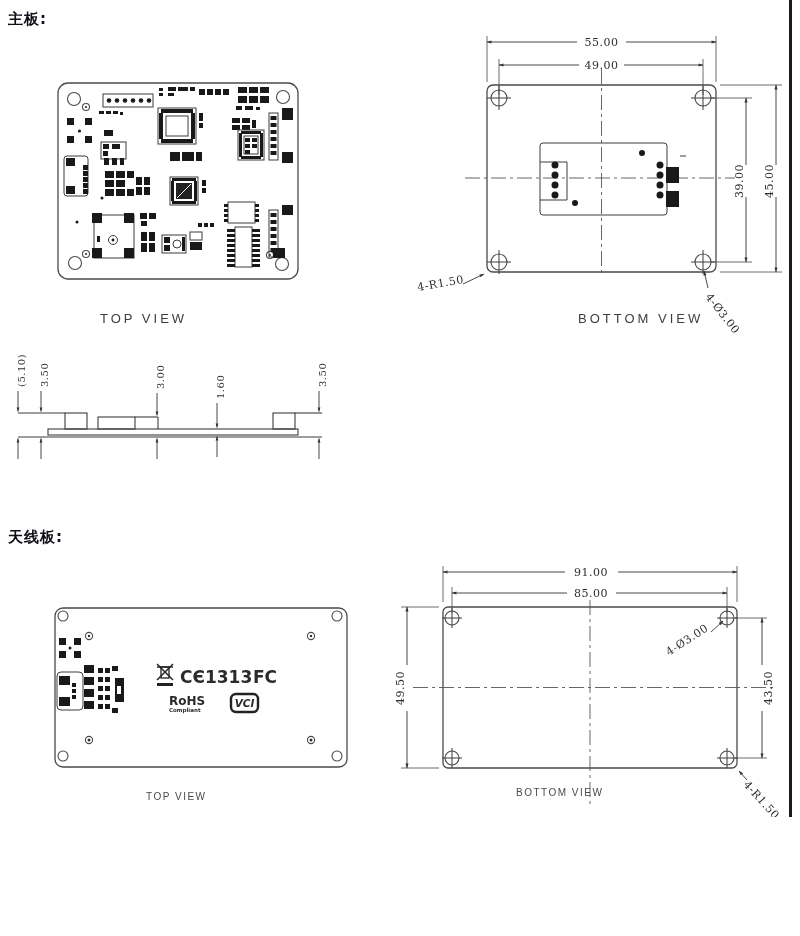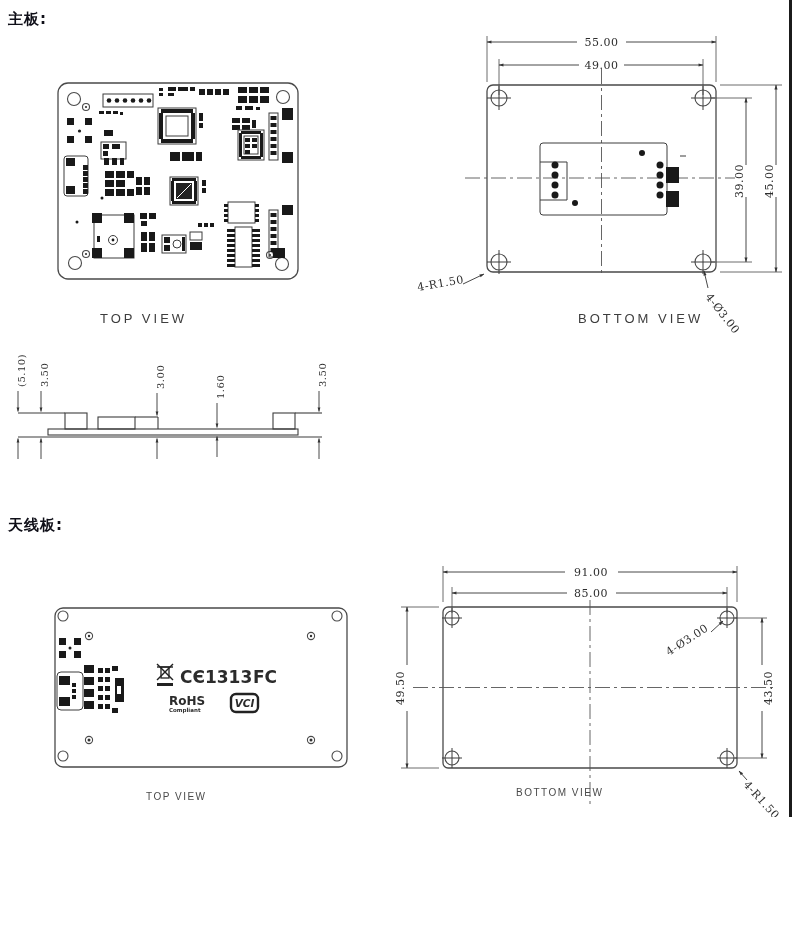--- a/index.html
+++ b/index.html
@@ -28,21 +28,21 @@
   marker path{fill:#333;}
   .mark-text{font-family:"DejaVu Sans",sans-serif;font-weight:700;fill:#2b2b2b;}
   .wl{stroke:#222;stroke-width:1.4;fill:none;}
 </style>
 </head>
 <body>
 
 <div class="page">
 
   <div class="section-title" style="left:8px;top:10px">主板:</div>
-  <div class="section-title" style="left:8px;top:516px">天线板:</div>
+  <div class="section-title" style="left:8px;top:528px">天线板:</div>
 
   <svg style="left:55px;top:80px" width="250" height="212">
     <rect class="board" x="3" y="3" width="240" height="196" rx="10"></rect>
     <g class="hole">
       <circle cx="19" cy="19" r="6.5"></circle>
         <circle cx="31" cy="27" r="3.5"></circle>
         <circle class="fdot" cx="31" cy="27" r="1.1"></circle>
       <circle cx="228" cy="17" r="6.5"></circle>
       <circle cx="20" cy="183" r="6.5"></circle>
         <circle cx="31" cy="174" r="3.5"></circle>

